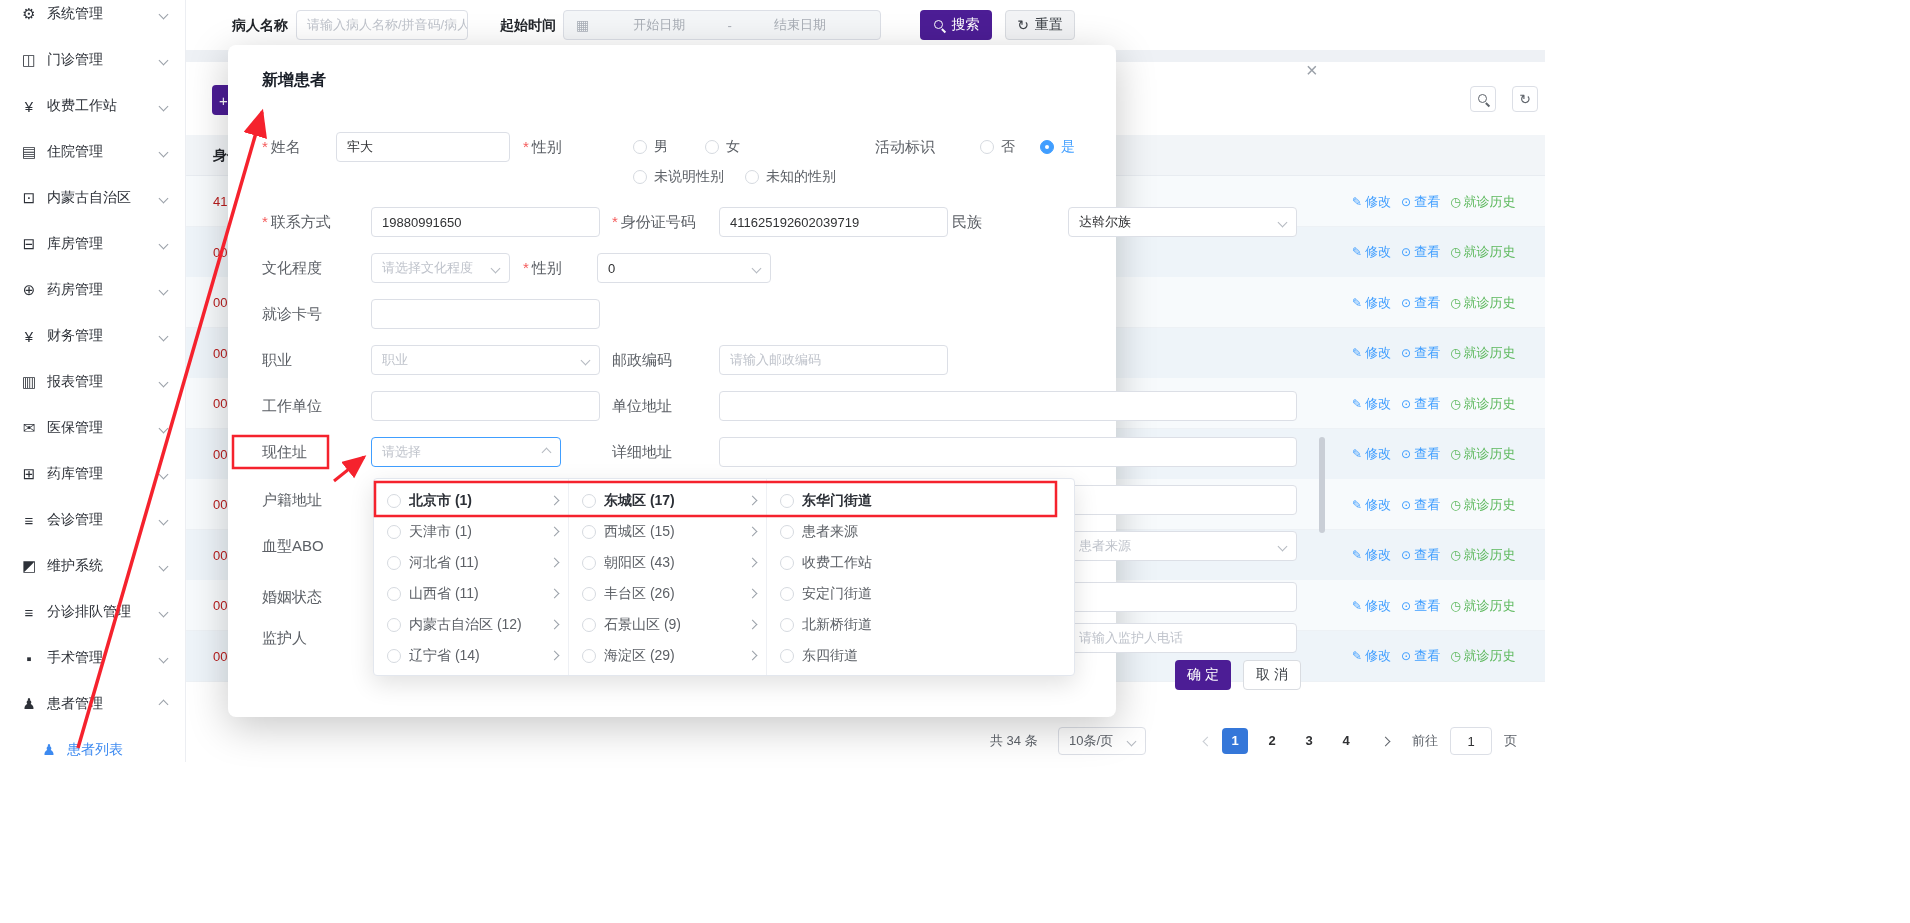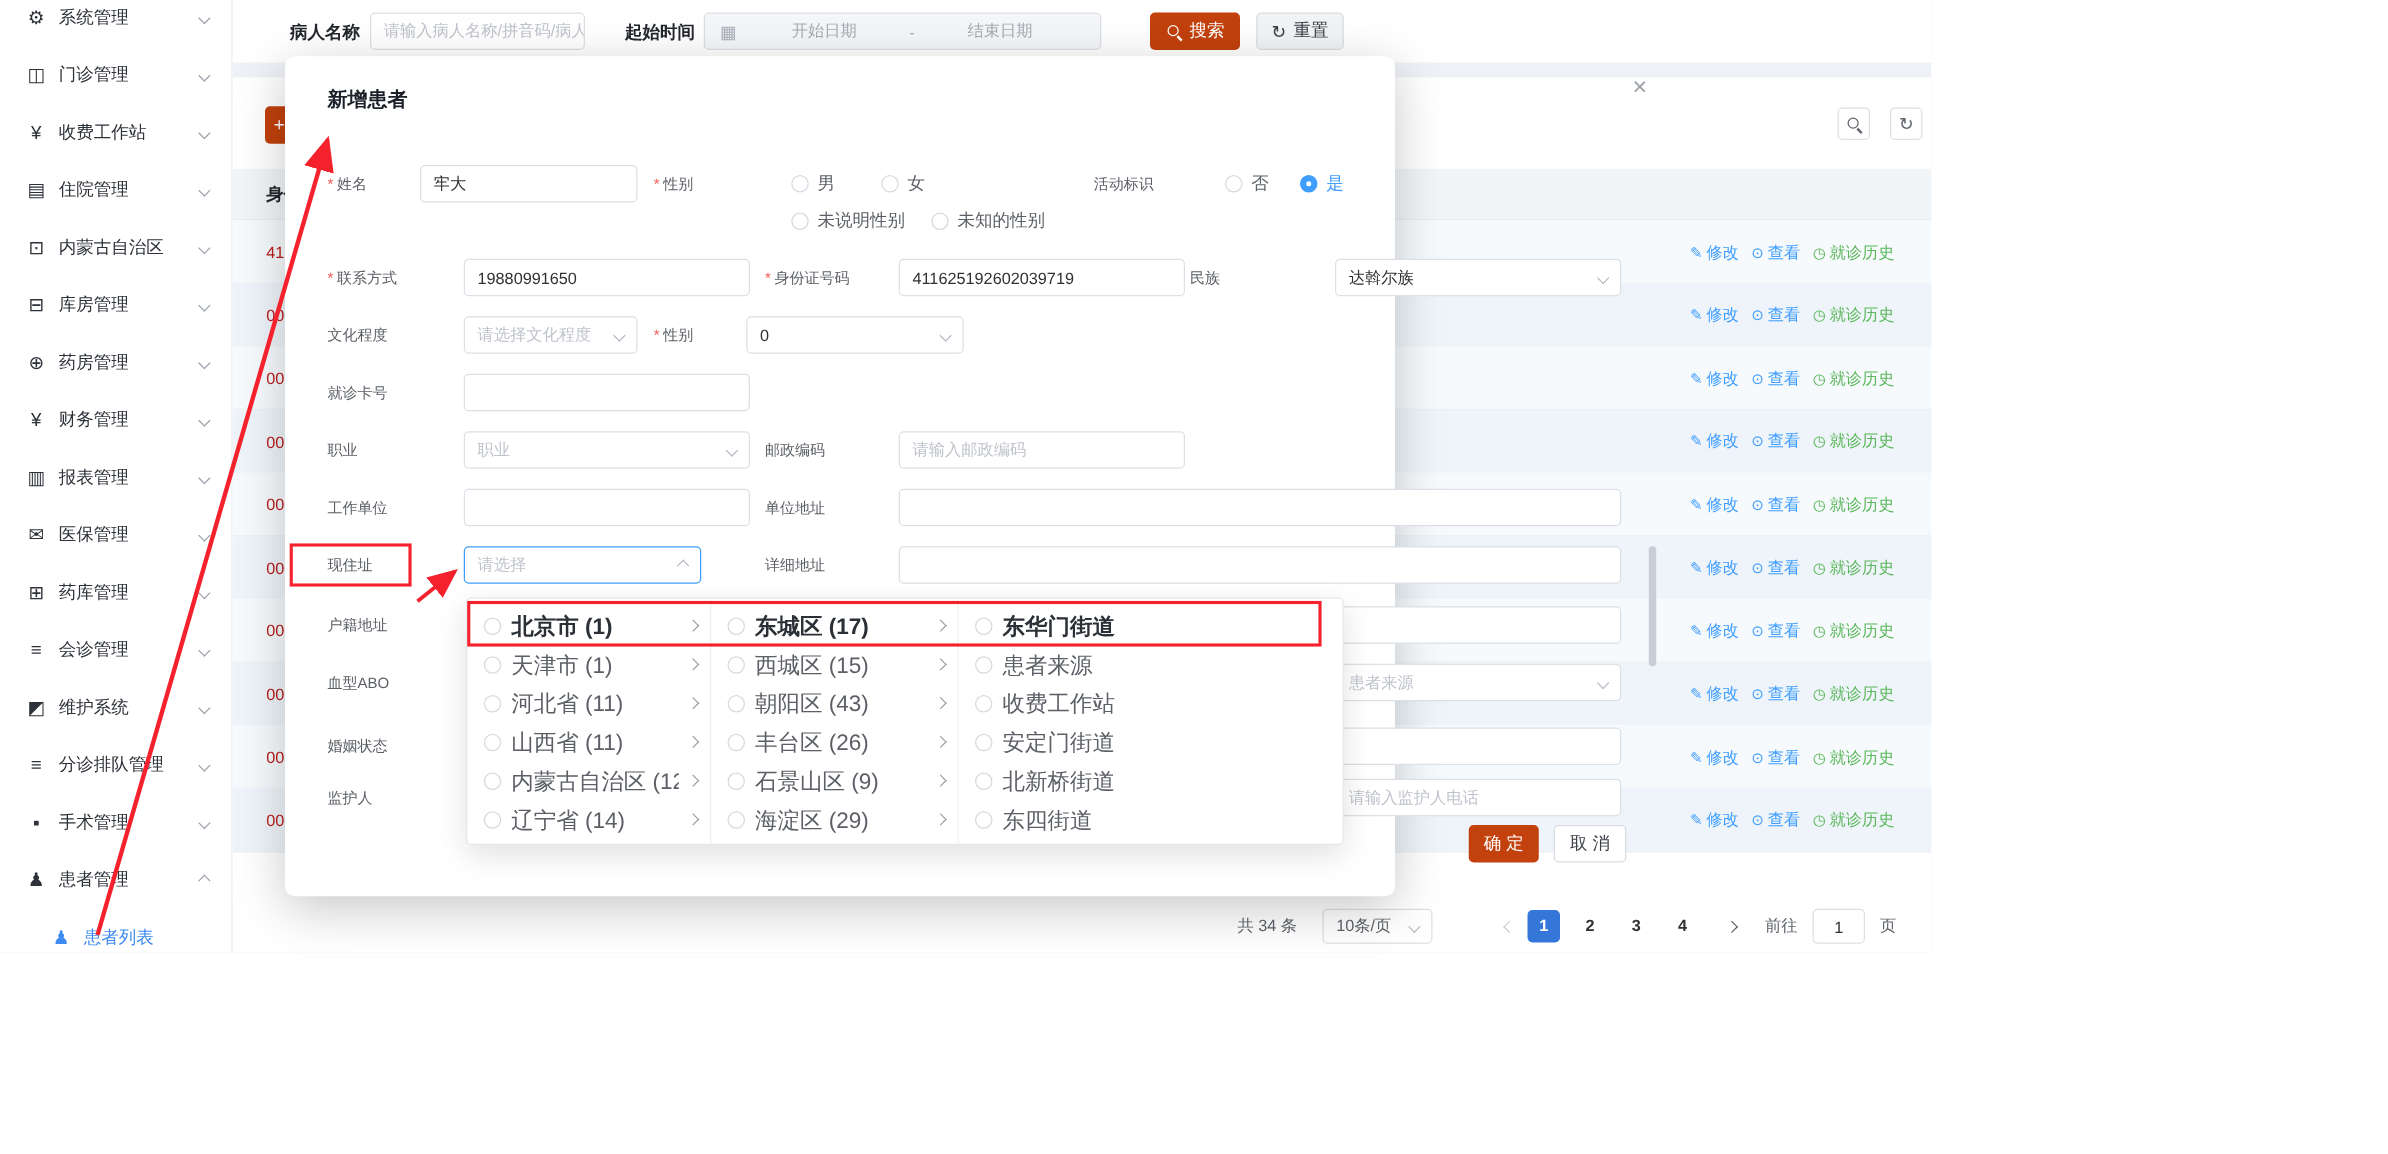--- a/index.html
+++ b/index.html
@@ -23,21 +23,21 @@
   #topbar{position:absolute;left:0;top:0;width:1359px;height:50px;background:#fff}
   .tb-label{position:absolute;top:10px;font-size:14px;font-weight:700;color:#23262b;line-height:30px;white-space:nowrap}
   .inp,.sel{border:1px solid #dcdfe6;border-radius:4px;background:#fff;height:30px;display:flex;align-items:center;padding:0 10px;font-size:13px;overflow:hidden}
   .sel{justify-content:space-between}
   .sel .chev{border-color:#b4b9c0;margin-left:6px}
   .ph{color:#bfc3cb;white-space:nowrap}
   .val{color:#303133;white-space:nowrap}
   #date-range{position:absolute;left:377px;top:10px;width:318px;height:30px;background:#f4f6f8;border:1px solid #dcdfe6;border-radius:4px;display:flex;align-items:center;padding:0 12px;font-size:13px;color:#a8adb5}
   #date-range .half{flex:1;text-align:center;color:#a8adb5;white-space:nowrap}
   .cal-icon{color:#aab0b8;font-size:14px;margin-right:2px}
-  .btn-primary{background:#c2410c;color:#fff;border:none;border-radius:4px;font-size:14px;display:flex;align-items:center;justify-content:center;gap:6px;cursor:pointer}
+  .btn-primary{background:#4c1d95;color:#fff;border:none;border-radius:4px;font-size:14px;display:flex;align-items:center;justify-content:center;gap:6px;cursor:pointer}
   .btn-plain{background:#f2f3f5;color:#3c4046;border:1px solid #d9dce1;border-radius:4px;font-size:14px;display:flex;align-items:center;justify-content:center;gap:6px;cursor:pointer}
   .mag{position:relative;width:13px;height:13px;flex:none}
   .mag::before{content:"";position:absolute;left:1px;top:1px;width:7px;height:7px;border:1.6px solid currentColor;border-radius:50%}
   .mag::after{content:"";position:absolute;left:9px;top:9px;width:5px;height:1.6px;background:currentColor;transform:rotate(45deg);transform-origin:left center}
   #content-card{position:absolute;left:0;top:62px;width:1359px;height:700px;background:#fff}
   .icon-btn{position:absolute;width:26px;height:26px;border:1px solid #dcdfe6;border-radius:4px;background:#fff;display:flex;align-items:center;justify-content:center;color:#5f646b;font-size:14px;cursor:pointer}
   .thead{position:absolute;left:0;top:135px;width:1359px;height:41px;background:#f2f5f8;border-bottom:1px solid #e8ecf1}
   .th{position:absolute;font-size:14px;font-weight:700;color:#23262b;line-height:41px}
   .trow{position:absolute;left:0;width:1359px;height:51px;border-bottom:1px solid #edf1f5;background:#f7fafc}
   .trow.alt{background:#eef4f9}
@@ -50,36 +50,36 @@
   .pg-text{position:absolute;top:727px;font-size:13px;color:#5f646b;line-height:28px;white-space:nowrap}
   .page-btn{position:absolute;top:728px;width:26px;height:26px;border-radius:4px;text-align:center;line-height:26px;font-size:13px;font-weight:700;color:#303133;cursor:pointer}
   .page-btn.active{background:#3577d9;color:#fff}
   .pg-nav{position:absolute;top:728px;width:26px;height:26px;display:flex;align-items:center;justify-content:center;cursor:pointer}
   .pg-nav .dim{border-color:#c9cdd3}
   .pg-nav .dark{border-color:#5f646b}
   
   #modal{position:absolute;left:228px;top:45px;width:888px;height:672px;background:#fff;border-radius:8px;box-shadow:0 10px 40px rgba(0,0,0,.22);z-index:30}
   .m-title{position:absolute;left:34px;top:25px;font-size:16px;font-weight:700;color:#1a1f28}
   .m-close{position:absolute;left:1078px;top:14px;font-size:20px;color:#9aa0a8;cursor:pointer}
-  .flabel{position:absolute;height:30px;line-height:30px;font-size:12px;color:#5c6066;white-space:nowrap}
+  .flabel{position:absolute;height:30px;line-height:30px;font-size:15px;color:#5c6066;white-space:nowrap}
   .req{color:#f45b5b;margin-right:3px}
   .fi{position:absolute}
   .sel.focused{border-color:#409eff}
   .radio{position:absolute;display:flex;align-items:center;gap:7px;font-size:14px;color:#5c6066;height:30px;cursor:pointer}
   .rc{width:14px;height:14px;border:1px solid #d6dae0;border-radius:50%;background:#fff;flex:none;position:relative}
   .radio.checked{color:#409eff}
   .radio.checked .rc{background:#409eff;border-color:#409eff}
   .radio.checked .rc::after{content:"";position:absolute;left:4px;top:4px;width:4px;height:4px;border-radius:50%;background:#fff}
   .m-scroll{position:absolute;left:1091px;top:392px;width:6px;height:96px;background:#c9ced6;border-radius:3px}
   .m-btn{position:absolute;height:30px;border-radius:4px;font-size:14px;display:flex;align-items:center;justify-content:center;cursor:pointer}
   
   #cascader{position:absolute;left:145px;top:433px;width:702px;height:198px;background:#fff;border:1px solid #e3e7ee;border-radius:4px;box-shadow:0 8px 24px rgba(0,0,0,.12);display:flex;z-index:5;overflow:hidden}
   .cas-col{height:100%;border-right:1px solid #eef0f4;padding-top:6px;flex:none}
   .cas-col:last-child{border-right:none}
-  .cas-item{height:31px;display:flex;align-items:center;gap:8px;padding:0 10px 0 13px;font-size:18px;color:#5c6066;cursor:pointer}
+  .cas-item{height:31px;display:flex;align-items:center;gap:8px;padding:0 10px 0 13px;font-size:14px;color:#5c6066;cursor:pointer}
   .cas-lbl{flex:1;white-space:nowrap;overflow:hidden}
   .cas-item.selected .cas-lbl{font-weight:700;color:#2b2f36}
   
   #anno{position:absolute;left:0;top:0;width:1910px;height:923px;z-index:60;pointer-events:none}
 </style>
 </head>
 <body>
 
 <div id="app">
 

